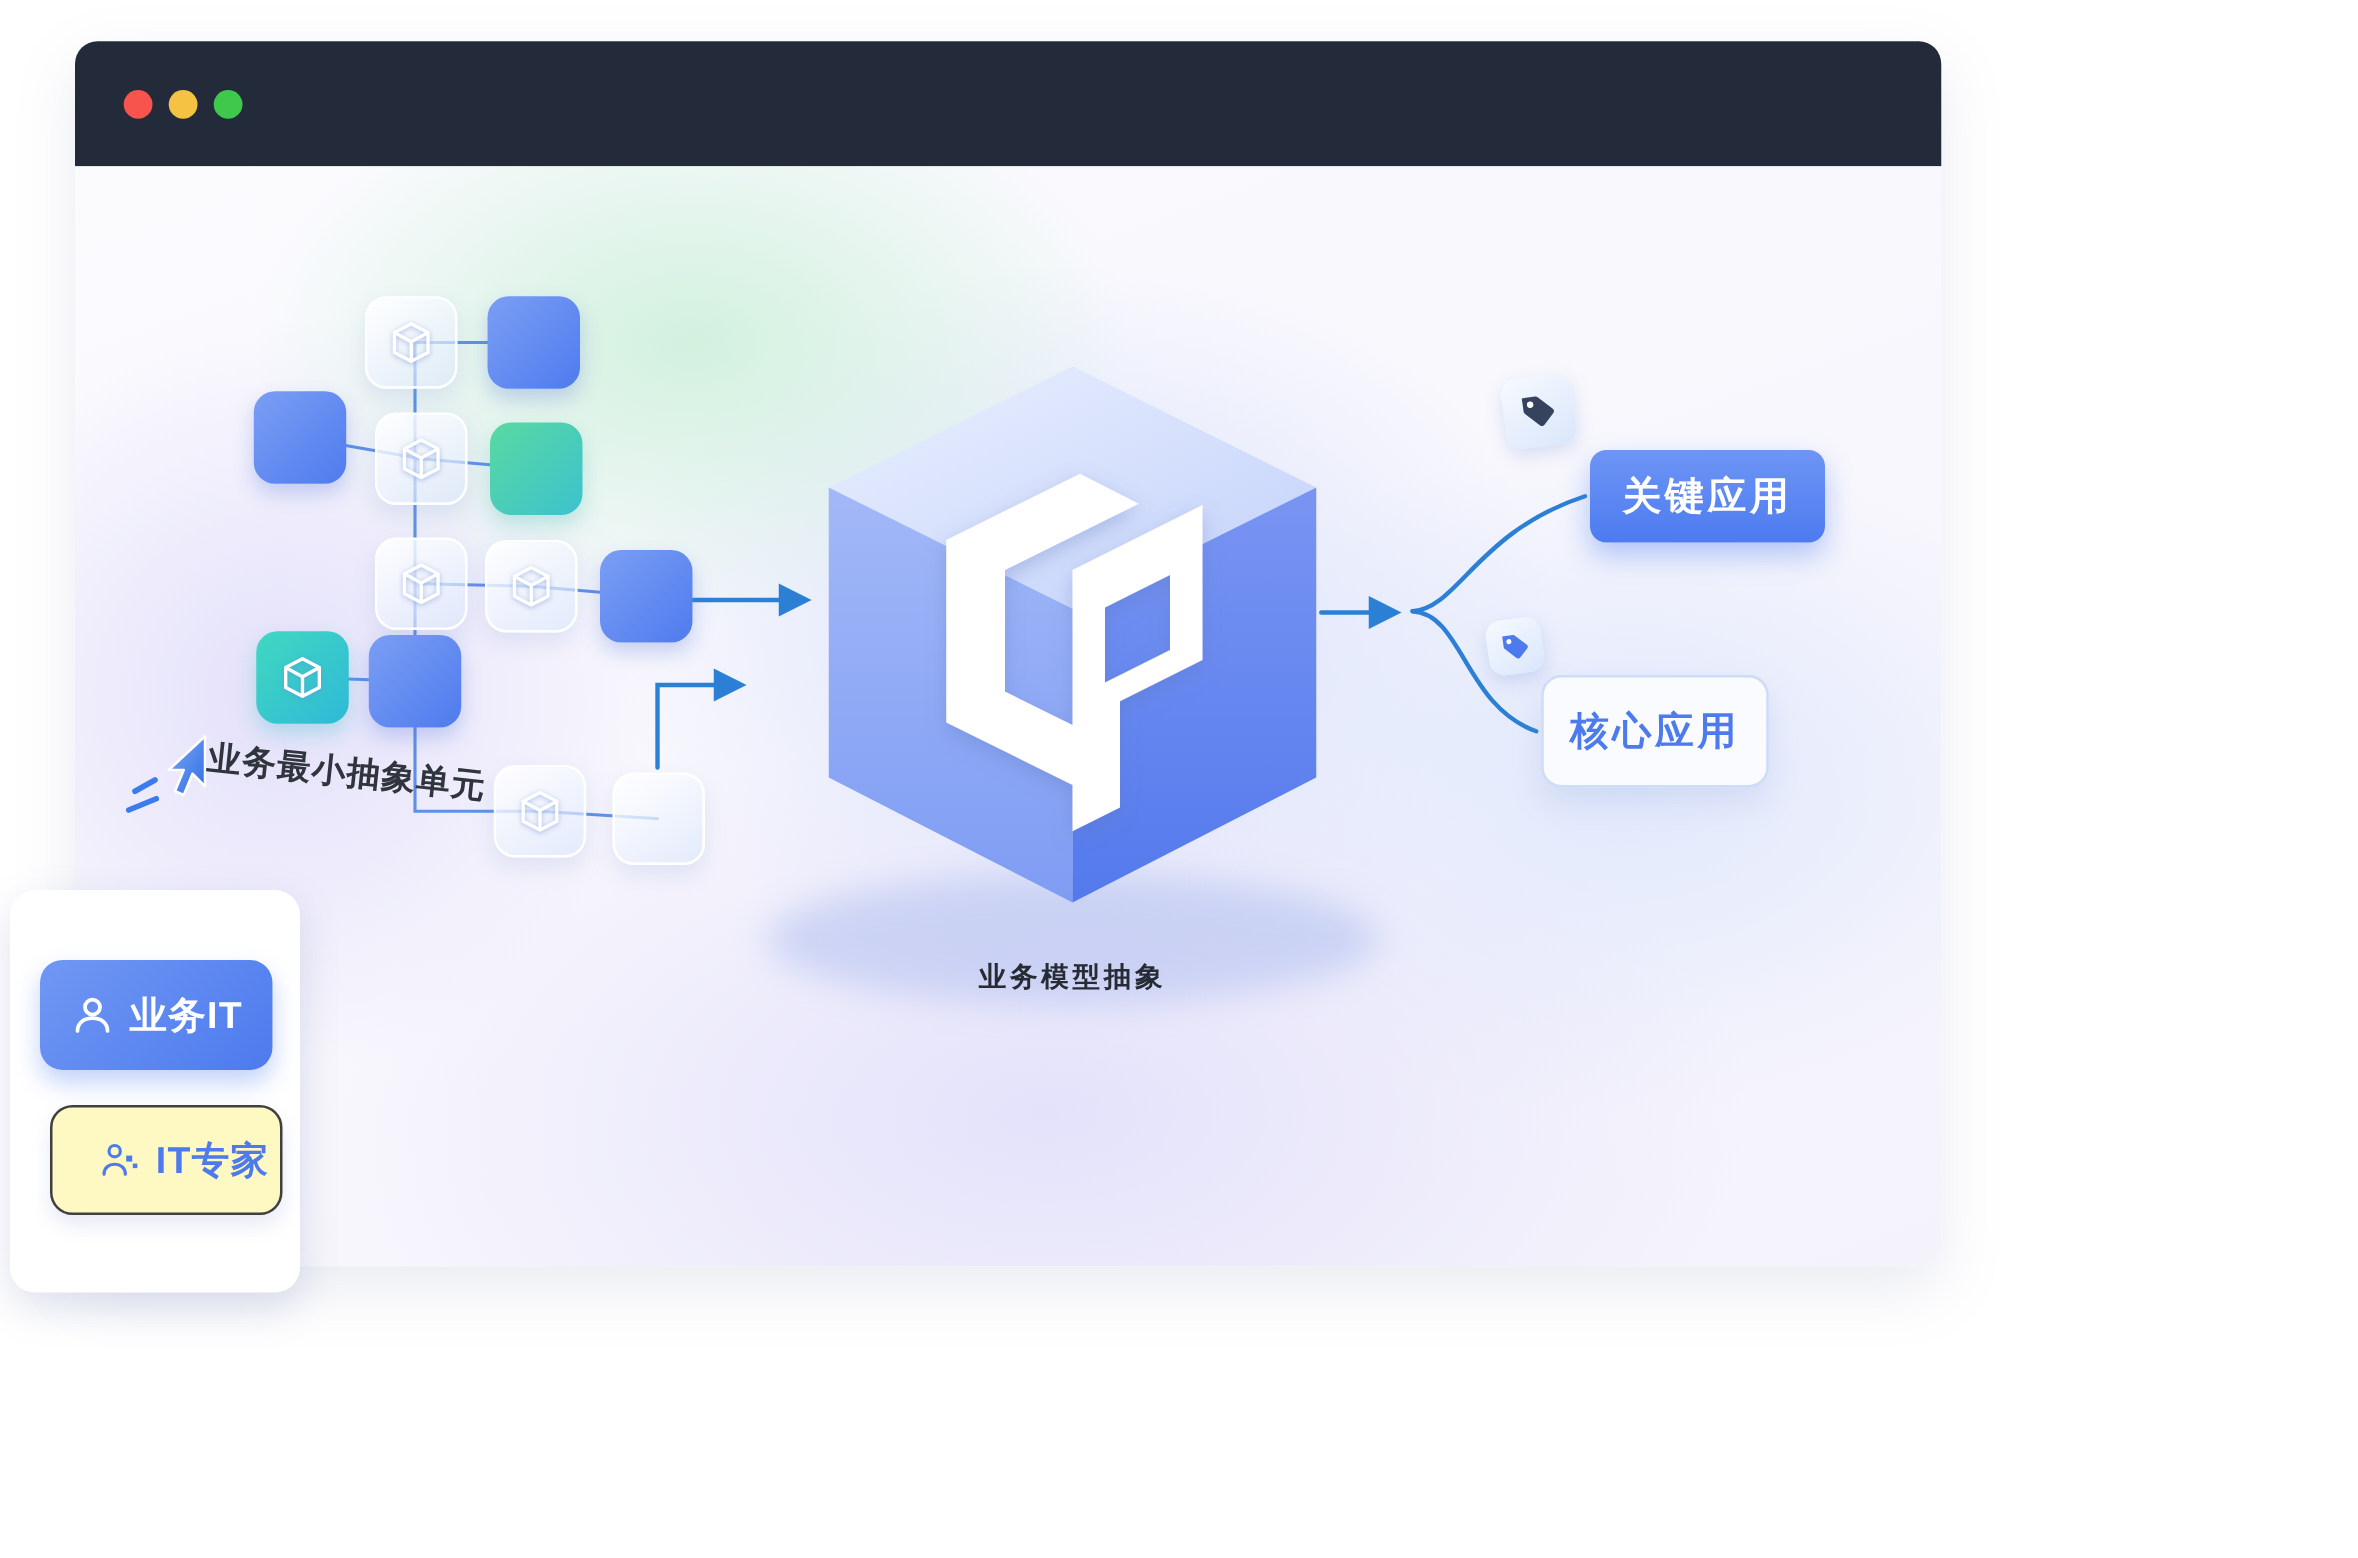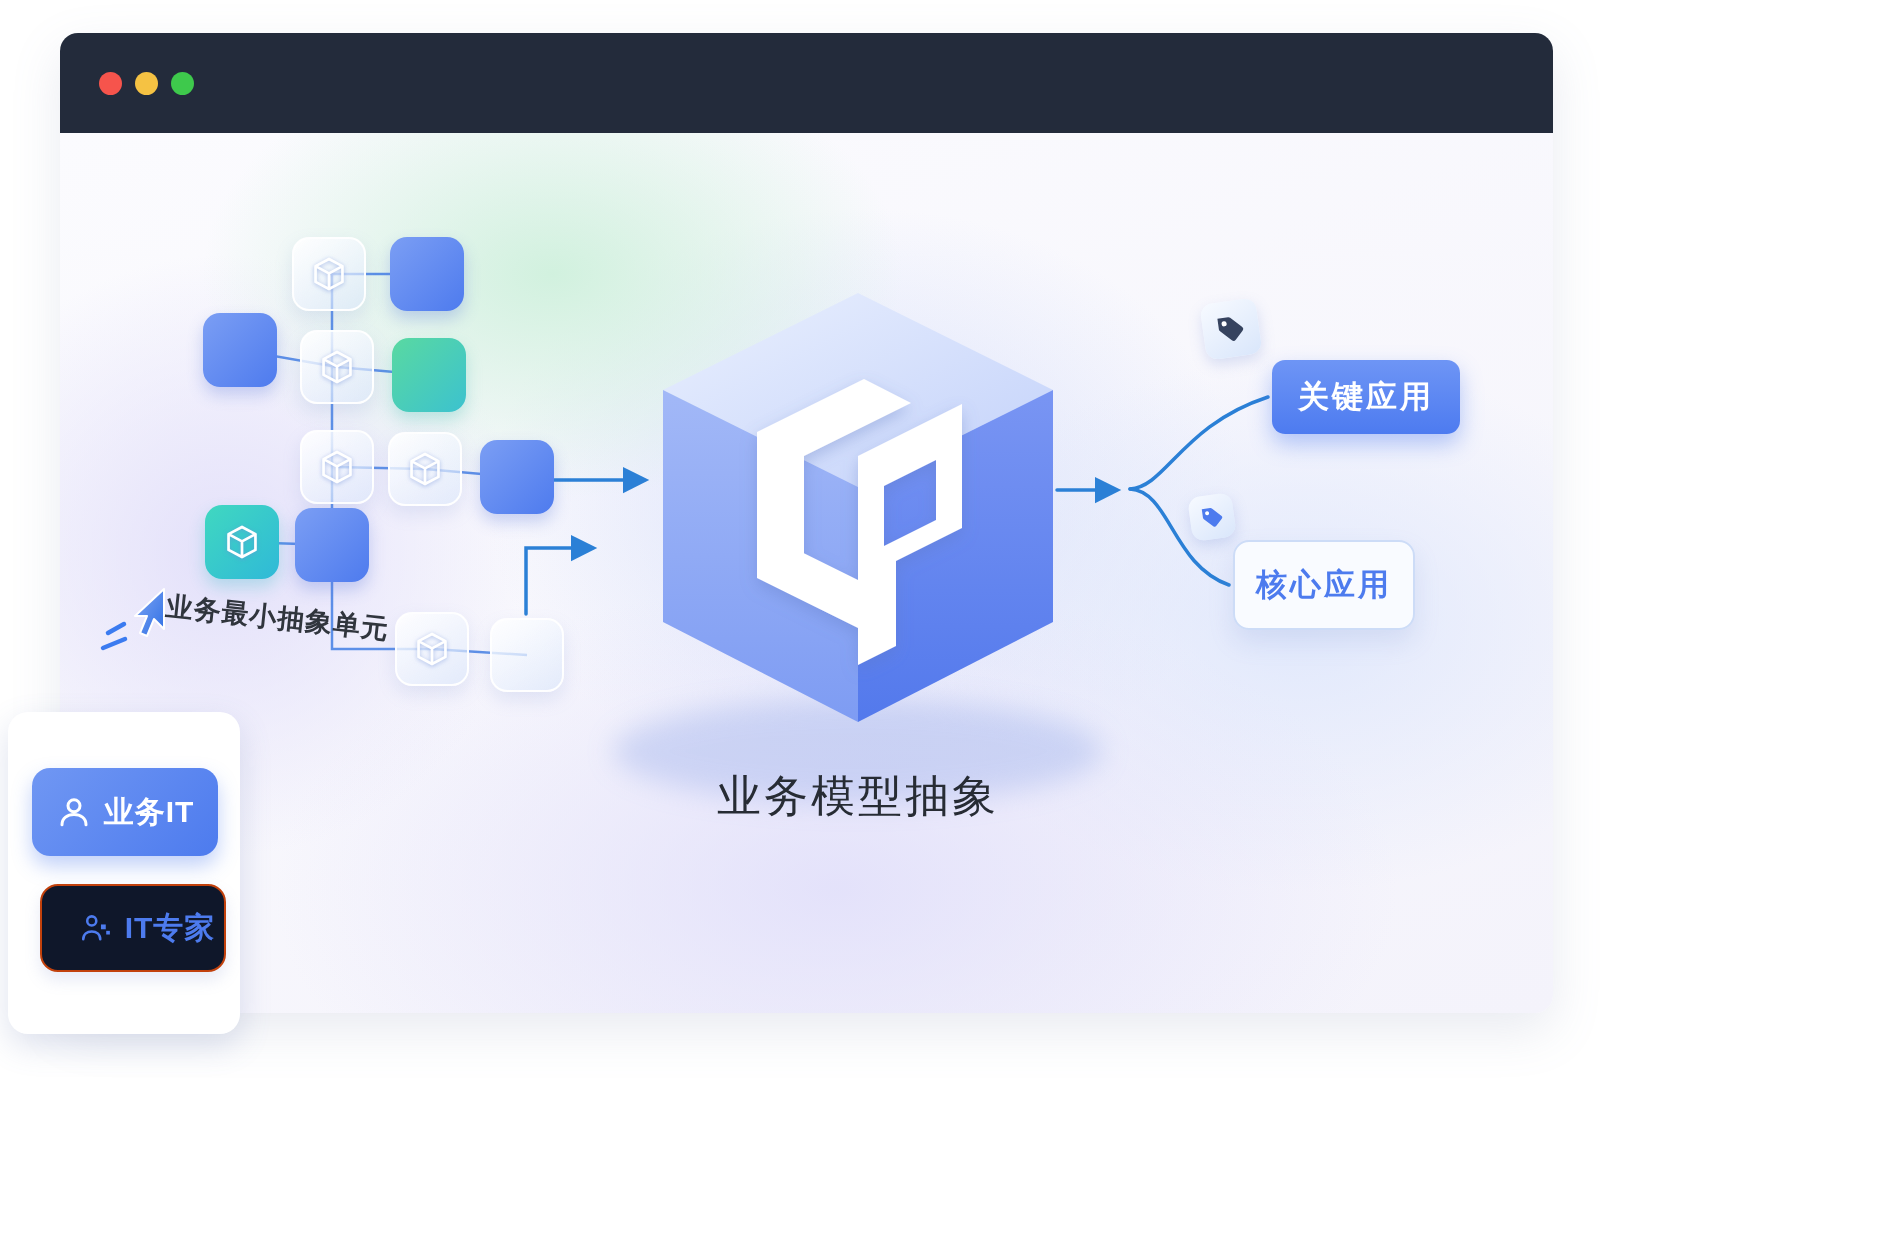--- a/index.html
+++ b/index.html
@@ -45,21 +45,21 @@
              box-shadow:0 8px 18px rgba(130,150,210,0.18); }
   .nicon { width:38px; height:38px; color:#ffffff;
            filter:drop-shadow(0 1px 2px rgba(110,140,215,0.55)); }
 
   
   .cursor { position:absolute; left:38px; top:452px; width:74px; height:78px; z-index:3; }
   .unit-caption { position:absolute; left:106px; top:455px; z-index:3;
                   font-size:27px; font-weight:700; color:#30353d; letter-spacing:1px;
                   transform:rotate(6deg); transform-origin:left center; white-space:nowrap; }
   .model-caption { position:absolute; left:598px; top:634px; width:400px; z-index:3;
-                   text-align:center; font-size:44px; font-weight:400; color:#272c34;
+                   text-align:center; font-size:22px; font-weight:700; color:#272c34;
                    letter-spacing:3px; }
 
   
   .tag-tile { position:absolute; z-index:3; border-radius:12px;
               background:linear-gradient(150deg,#f7faff,#d9e6fb);
               box-shadow:0 6px 14px rgba(120,145,215,0.25);
               display:flex; align-items:center; justify-content:center;
               transform:rotate(-8deg); }
   .tag-1 { left:1143px; top:168px; width:56px; height:56px; }
   .tag-1 svg { width:34px; height:34px; color:#36435f; }
@@ -81,22 +81,22 @@
   .roles-card { position:absolute; left:8px; top:712px; width:232px; height:322px; z-index:5;
                 background:#ffffff; border-radius:20px;
                 box-shadow:0 12px 32px rgba(90,110,170,0.20); }
   .role-btn { position:absolute; width:186px; height:88px; border-radius:18px; cursor:pointer;
               display:flex; align-items:center; justify-content:center; gap:12px;
               font-size:30px; font-weight:800; letter-spacing:1px; }
   .role-solid { left:24px; top:56px; color:#ffffff;
                 background:linear-gradient(135deg,#7097f3,#4d7bee);
                 box-shadow:0 10px 20px rgba(77,123,238,0.35); }
   .role-solid svg { width:36px; height:36px; color:#ffffff; }
-  .role-outline { left:32px; top:172px; color:#4d7bee; background:#0f172a;
-                  border:2px solid #c2410c;
+  .role-outline { left:32px; top:172px; color:#4d7bee; background:#fef9c3;
+                  border:2px solid #404040;
                   box-shadow:0 8px 16px rgba(120,140,200,0.18);padding-left:28px; }
   .role-outline svg { width:34px; height:34px; color:#4d7bee; }
 </style>
 </head>
 <body>
 
 <svg width="0" height="0" style="position:absolute" aria-hidden="true">
   <defs>
     <symbol id="icoCube" viewBox="0 0 24 24">
       <path d="M12 2.5 L20.5 7 V17 L12 21.5 L3.5 17 V7 Z M3.5 7 L12 11.6 L20.5 7 M12 11.6 V21.5" fill="none" stroke="currentColor" stroke-width="1.7" stroke-linejoin="round" stroke-linecap="round"></path>

